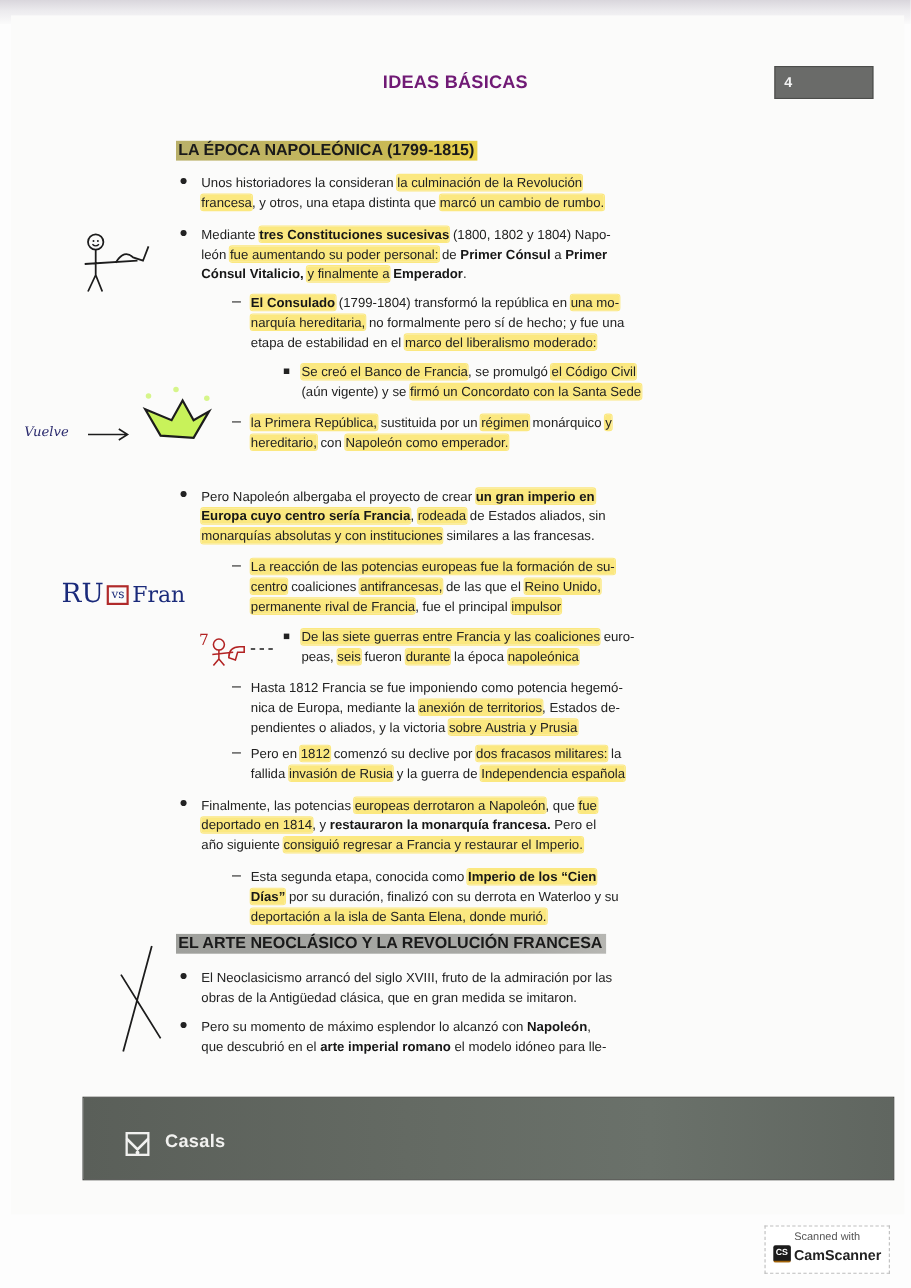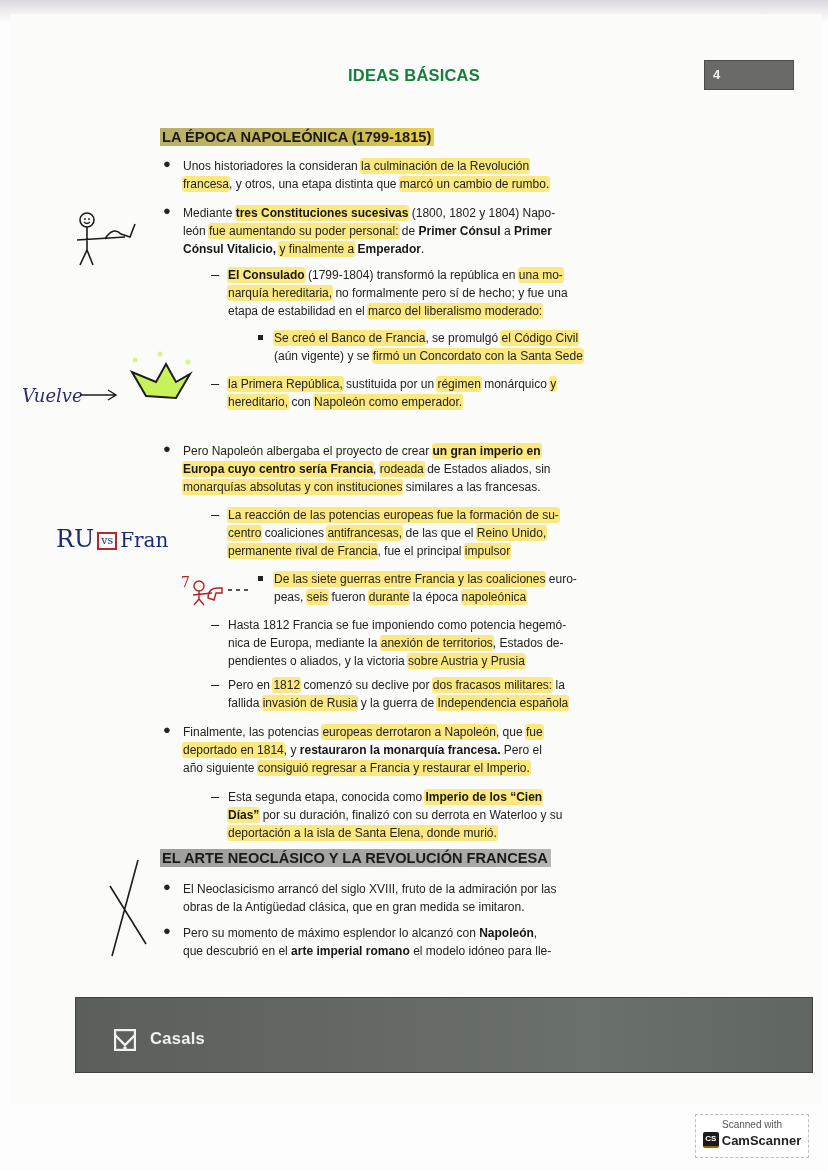--- a/index.html
+++ b/index.html
@@ -12,21 +12,21 @@
   .scan-top {
     position:absolute; left:0; top:0; width:828px; height:22px;
     background:linear-gradient(to bottom, #d9d6dc 0%, #ecebee 45%, #fbfbfb 100%);
   }
   .page-area {
     position:absolute; left:10px; top:14px; width:812px; height:1090px;
     background:#fbfbfa;
   }
   .header-title {
     position:absolute; left:0; width:828px; top:66px; text-align:center;
-    font-weight:bold; font-size:16.5px; letter-spacing:0.2px; color:#15803d;
+    font-weight:bold; font-size:16.5px; letter-spacing:0.2px; color:#701a75;
   }
   .page-num-box {
     position:absolute; left:704px; top:60px; width:90px; height:30px;
     background:#6a6b69; border:1px solid #4c4d4b; box-sizing:border-box;
   }
   .page-num-box span {
     position:absolute; left:8px; top:6px; color:#f2f2f2; font-weight:bold; font-size:13px;
   }
   .section-heading {
     position:absolute; font-weight:bold; font-size:14.6px; color:#1a1a1a;
@@ -169,21 +169,21 @@
 
 <svg class="doodle" style="left:75px;top:210px;" width="70" height="60" viewBox="0 0 70 60">
   <circle cx="12" cy="10" r="7" fill="none" stroke="#1c1c1c" stroke-width="1.6"></circle>
   <circle cx="10" cy="9" r="0.9" fill="#1c1c1c"></circle>
     <circle cx="14" cy="9" r="0.9" fill="#1c1c1c"></circle>
   <path d="M9 12 Q12 15 15 12" fill="none" stroke="#1c1c1c" stroke-width="1.2"></path>
   <path d="M12 17 L12 40 M12 40 L5 55 M12 40 L18 55 M2 30 L50 27" fill="none" stroke="#1c1c1c" stroke-width="1.6"></path>
   <path d="M30 29 Q38 16 46 24 L55 27 L60 14" fill="none" stroke="#1c1c1c" stroke-width="1.6"></path>
 </svg>
 
-<span class="hand" style="left:22px;top:385px;font-size:18px;">Vuelve</span>
+<span class="hand" style="left:22px;top:385px;font-size:12px;">Vuelve</span>
 <svg class="doodle" style="left:78px;top:388px;" width="42" height="14" viewBox="0 0 42 14">
   <path d="M2 7 L38 7 M30 2 L38 7 L30 12" fill="none" stroke="#1c1c1c" stroke-width="1.4"></path>
 </svg>
 <svg class="doodle" style="left:126px;top:352px;" width="72" height="50" viewBox="0 0 72 50">
   <path d="M6 20 L20 44 L50 46 L64 22 L50 30 L40 12 L30 30 Z" fill="#c8f25a" stroke="#1c1c1c" stroke-width="2"></path>
   <circle cx="9" cy="8" r="2.5" fill="#d6f58a"></circle>
     <circle cx="34" cy="2" r="2.5" fill="#d6f58a"></circle>
     <circle cx="62" cy="10" r="2.5" fill="#d6f58a"></circle>
 </svg>
 

